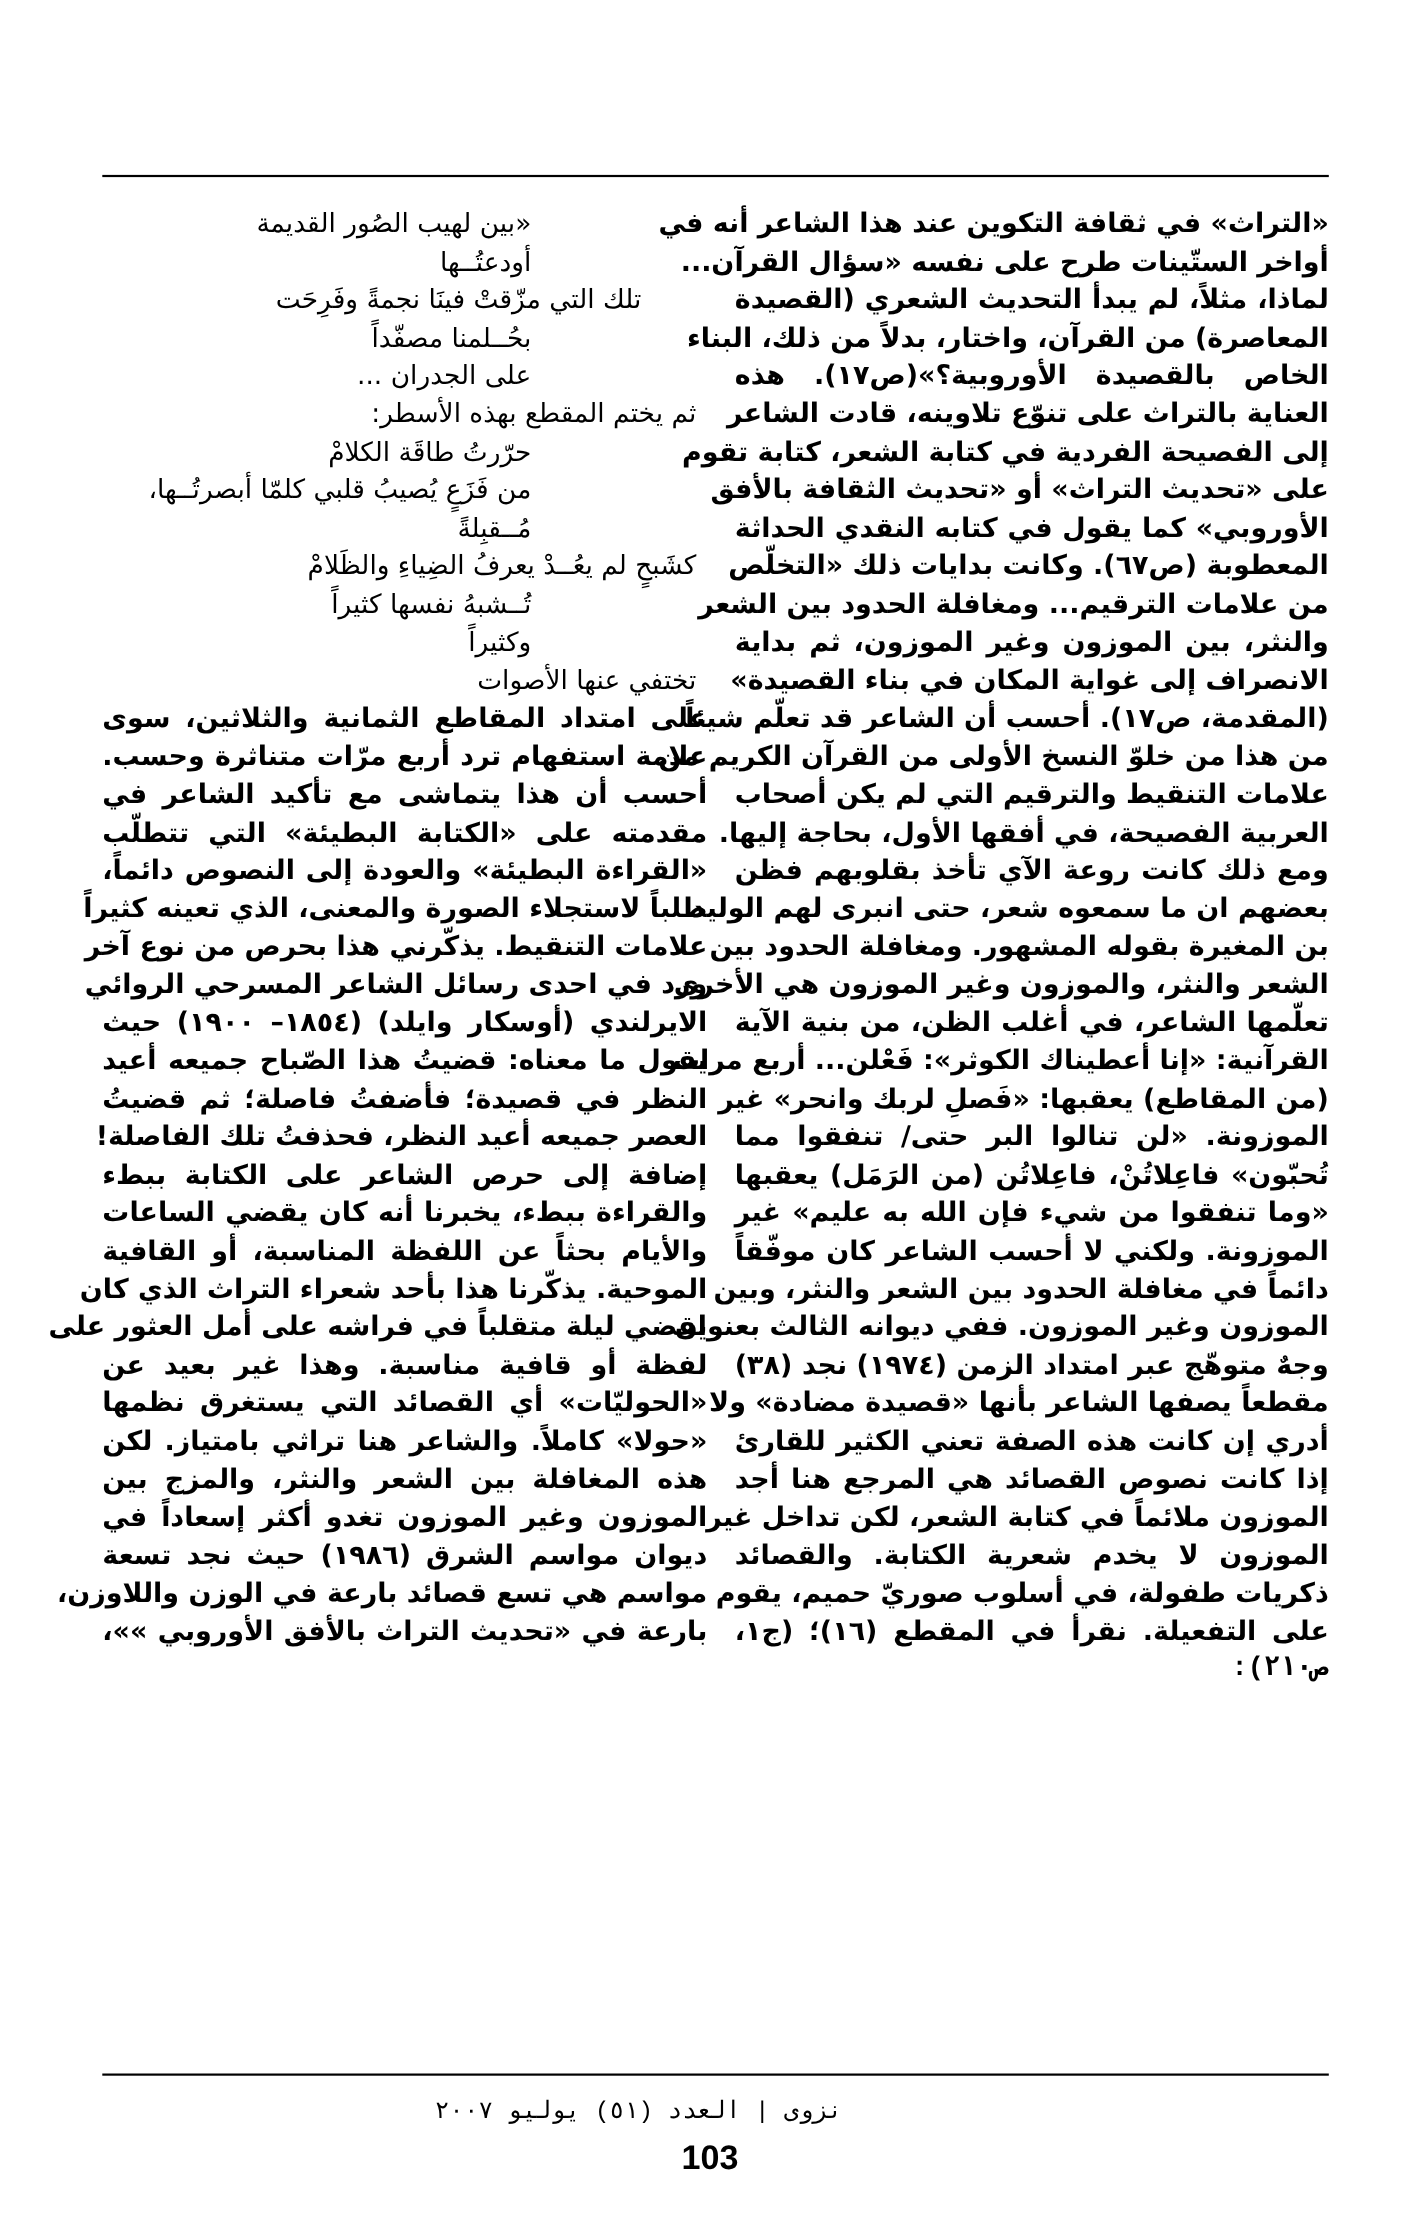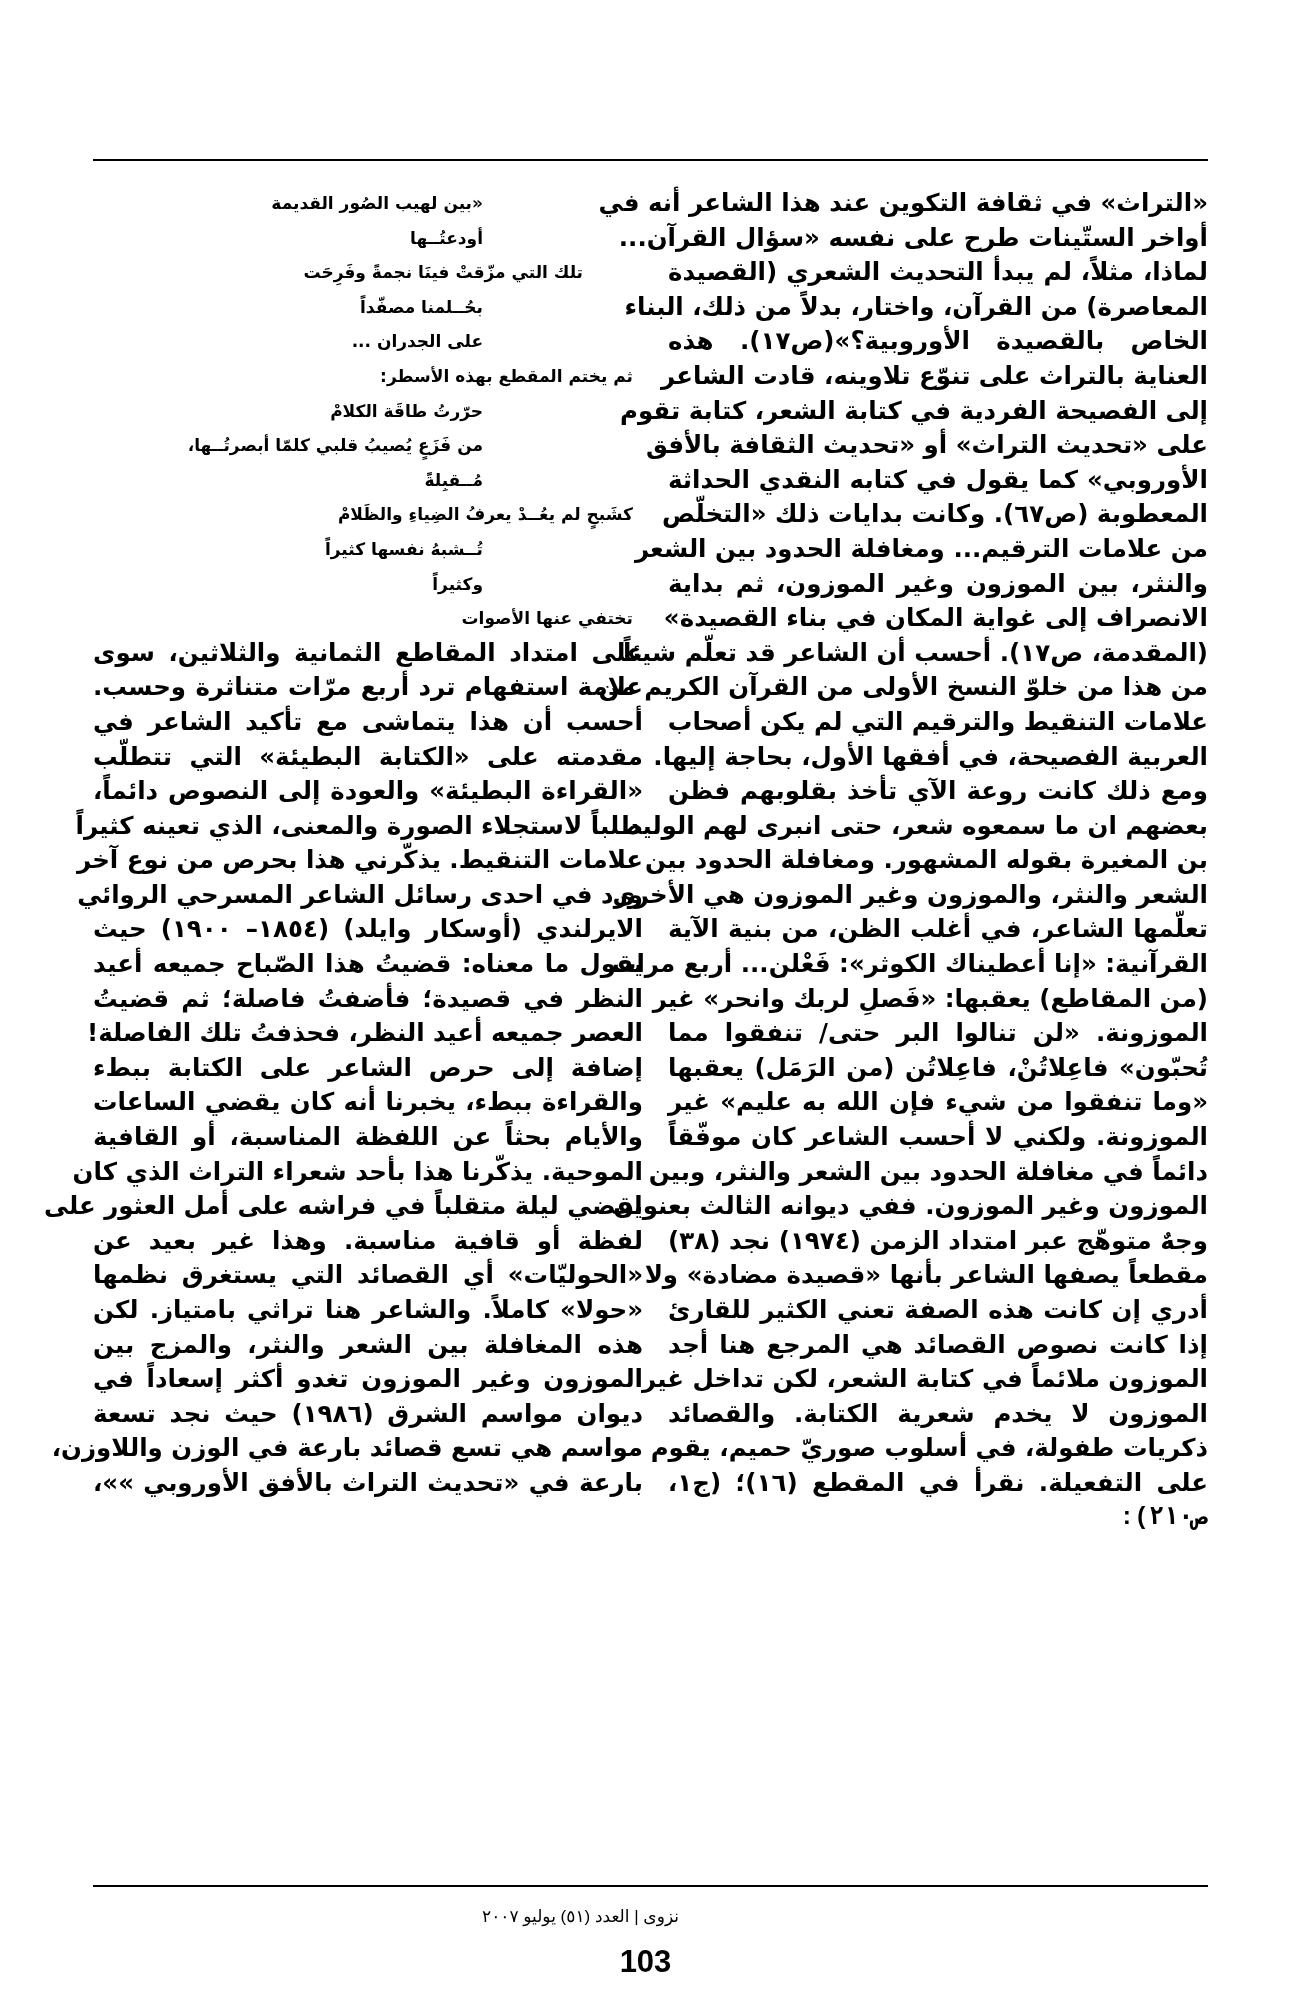--- a/index.html
+++ b/index.html
@@ -17,30 +17,30 @@
   .col {
     position: absolute; direction: rtl; text-align: justify;
     font-size: 24.5px; line-height: 34.6px; font-weight: bold;
   }
   .col.right { left: 668px; top: 186px; width: 540px; }
   .col.left  { left: 93px;  top: 186px; width: 550px; }
 
   .line { display: block; white-space: nowrap; text-align: justify; text-align-last: justify; height: 34.6px; overflow: visible; }
   .line.last { text-align-last: right; font-family: Liberation Mono, monospace; }
 
-  .poem { font-weight: bold; font-size: 17px; }
+  .poem { font-weight: normal; font-size: 24px; }
   .poem .pl { display: block; white-space: nowrap; height: 34.6px; text-align: right; }
   .poem .pl.indent { padding-right: 160px; }
   .poem .pl.indent2 { padding-right: 60px; }
   .poem .pl.flush { padding-right: 10px; }
 
   .footer {
     position: absolute; left: 0; width: 1291px; text-align: center; direction: rtl;
   }
-  .footer .journal { position: absolute; top: 1906px; left: 0; width: 1161px; font-size: 17px; font-family: Liberation Sans, sans-serif; }
+  .footer .journal { position: absolute; top: 1906px; left: 0; width: 1161px; font-size: 22px; font-family: Liberation Mono, monospace; }
   .footer .pnum { position: absolute; top: 1929px; left: 0; width: 1291px; font-size: 31px; font-weight: bold; font-family: "Liberation Sans", sans-serif; direction: ltr; margin-top: 15px; }
 </style>
 </head>
 <body>
 
 <div class="rule top"></div>
 
 <div class="col right">
   <span class="line">«التراث» في ثقافة التكوين عند هذا الشاعر أنه في</span>
   <span class="line">أواخر الستّينات طرح على نفسه «سؤال القرآن...</span>

